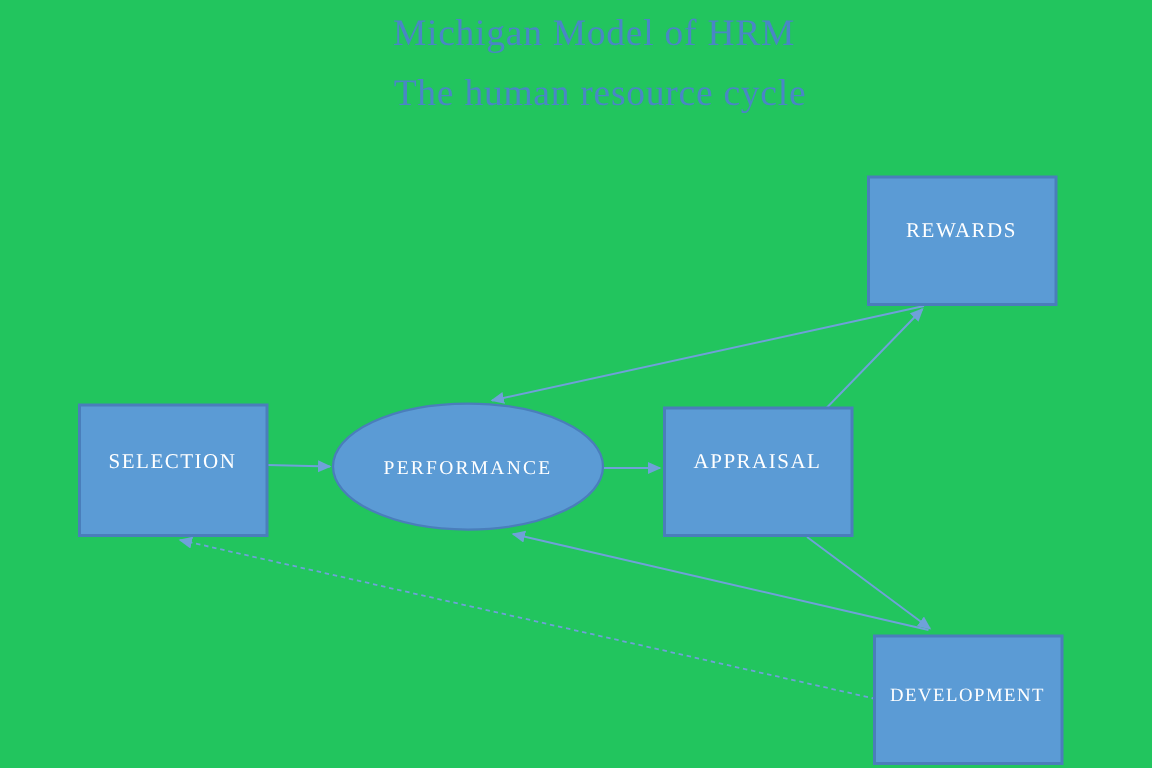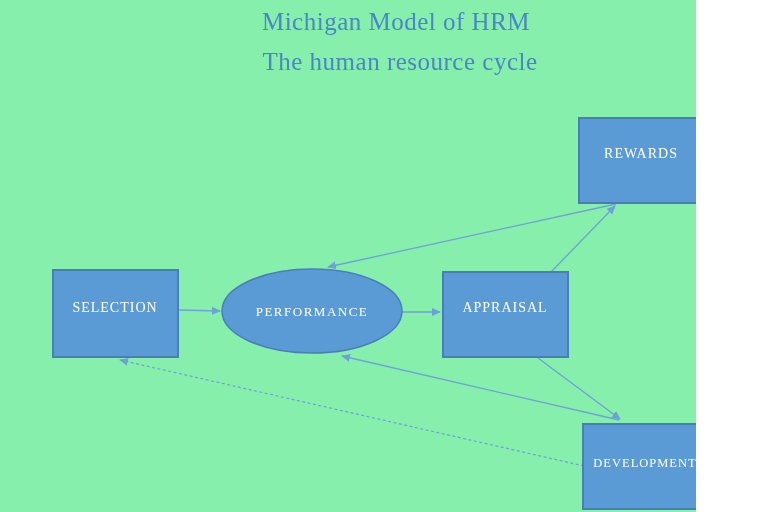--- a/index.html
+++ b/index.html
@@ -2,23 +2,23 @@
 <html><head>
 <meta charset="utf-8">
 <style>
   html, body {
     margin: 0;
     padding: 0;
     background: #ffffff;
   }
   .canvas {
     position: relative;
-    width: 696px;
+    width: 768px;
     height: 512px;
-    background: #86efac;
+    background: #22c55e;
     overflow: hidden;
     font-family: "Liberation Serif", serif;
     text-align: right;
   }
   svg text {
     font-family: "Liberation Serif", serif;
   }
   .title-text {
     font-size: 25px;
     letter-spacing: 0.5px;

